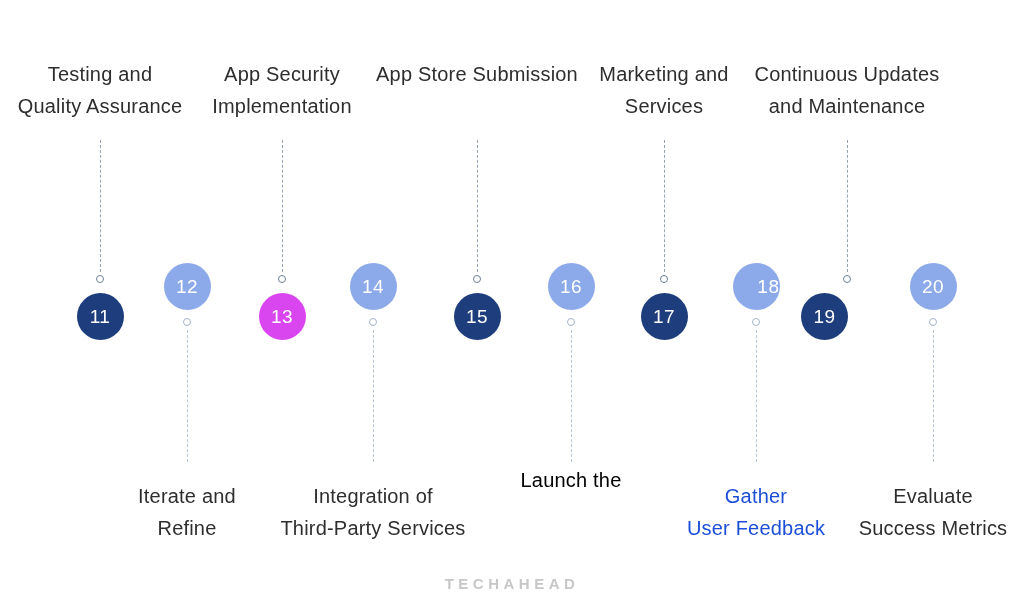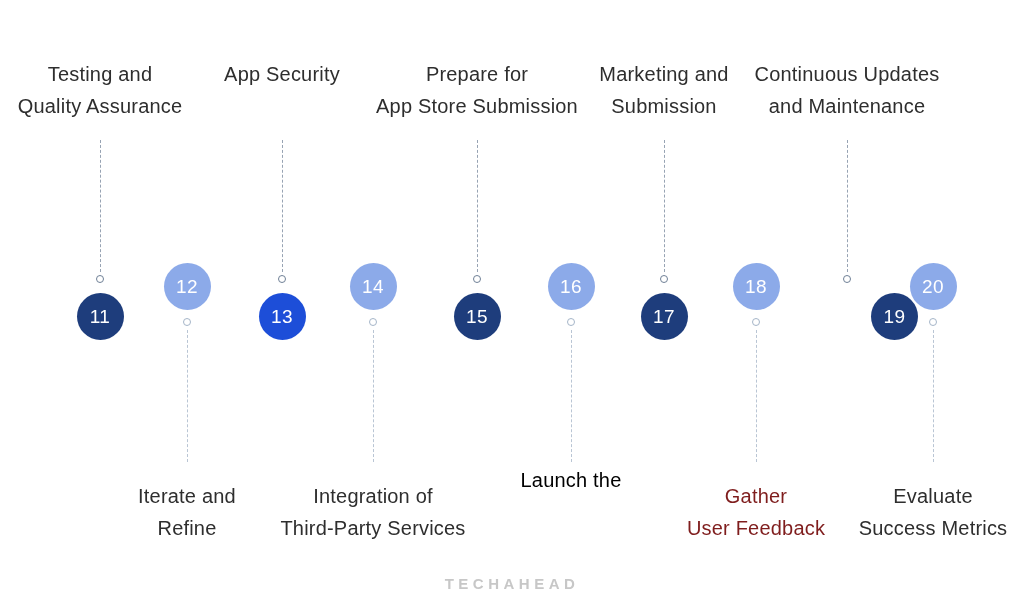--- a/index.html
+++ b/index.html
@@ -90,43 +90,43 @@
     <div class="dash-line" style="left: 186.5px; top: 330px; height: 132px; border-left-color: rgb(185, 197, 212);"></div>
     <div class="ring" style="left: 183px; top: 318px; border-color: rgb(165, 181, 200);"></div>
     <div class="num-circle" style="left: 163.5px; top: 263px; background: rgb(140, 170, 233);">
       <span>12</span>
     </div>
   </div>
 
   <div class="step">
     <div class="step-label" style="left: 167px; color: rgb(46, 46, 46); top: 58px;">
           <div>App Security</div>
+          <div>Implementation</div>
         </div>
     <div class="dash-line" style="left: 281.5px; top: 140px; height: 132px; border-left-color: rgb(151, 163, 179);"></div>
     <div class="ring" style="left: 278px; top: 275px; border-color: rgb(111, 128, 150);"></div>
-    <div class="num-circle" style="left: 258.5px; top: 293px; background: #1d4ed8;">
+    <div class="num-circle" style="left: 258.5px; top: 293px; background: #d946ef;">
       <span>13</span>
     </div>
   </div>
 
   <div class="step">
     <div class="step-label" style="left: 258px; color: rgb(46, 46, 46); top: 480px;">
           <div>Integration of</div>
           <div>Third-Party Services</div>
         </div>
     <div class="dash-line" style="left: 372.5px; top: 330px; height: 132px; border-left-color: rgb(185, 197, 212);"></div>
     <div class="ring" style="left: 369px; top: 318px; border-color: rgb(165, 181, 200);"></div>
     <div class="num-circle" style="left: 349.5px; top: 263px; background: rgb(140, 170, 233);">
       <span>14</span>
     </div>
   </div>
 
   <div class="step">
     <div class="step-label" style="left: 362px; color: rgb(46, 46, 46); top: 58px;">
-          <div>Prepare for</div>
           <div>App Store Submission</div>
         </div>
     <div class="dash-line" style="left: 476.5px; top: 140px; height: 132px; border-left-color: rgb(151, 163, 179);"></div>
     <div class="ring" style="left: 473px; top: 275px; border-color: rgb(111, 128, 150);"></div>
     <div class="num-circle" style="left: 453.5px; top: 293px; background: rgb(30, 61, 124);">
       <span>15</span>
     </div>
   </div>
 
   <div class="step">
@@ -136,49 +136,49 @@
     <div class="dash-line" style="left: 570.5px; top: 330px; height: 132px; border-left-color: rgb(185, 197, 212);"></div>
     <div class="ring" style="left: 567px; top: 318px; border-color: rgb(165, 181, 200);"></div>
     <div class="num-circle" style="left: 547.5px; top: 263px; background: rgb(140, 170, 233);">
       <span>16</span>
     </div>
   </div>
 
   <div class="step">
     <div class="step-label" style="left: 549px; color: rgb(46, 46, 46); top: 58px;">
           <div>Marketing and</div>
-          <div>Submission</div>
+          <div>Services</div>
         </div>
     <div class="dash-line" style="left: 663.5px; top: 140px; height: 132px; border-left-color: rgb(151, 163, 179);"></div>
     <div class="ring" style="left: 660px; top: 275px; border-color: rgb(111, 128, 150);"></div>
     <div class="num-circle" style="left: 640.5px; top: 293px; background: rgb(30, 61, 124);">
       <span>17</span>
     </div>
   </div>
 
   <div class="step">
-    <div class="step-label" style="left: 641px; color: #7f1d1d; top: 480px;">
+    <div class="step-label" style="left: 641px; color: #1d4ed8; top: 480px;">
           <div>Gather</div>
           <div>User Feedback</div>
         </div>
     <div class="dash-line" style="left: 755.5px; top: 330px; height: 132px; border-left-color: rgb(185, 197, 212);"></div>
     <div class="ring" style="left: 752px; top: 318px; border-color: rgb(165, 181, 200);"></div>
-    <div class="num-circle" style="left: 732.5px; top: 263px; background: rgb(140, 170, 233);">
+    <div class="num-circle" style="left: 732.5px; top: 263px; background: rgb(140, 170, 233); justify-content: flex-end;">
       <span>18</span>
     </div>
   </div>
 
   <div class="step">
     <div class="step-label" style="left: 732px; color: rgb(46, 46, 46); top: 58px; text-align: center;">
           <div>Continuous Updates</div>
           <div>and Maintenance</div>
         </div>
     <div class="dash-line" style="left: 846.5px; top: 140px; height: 132px; border-left-color: rgb(151, 163, 179);"></div>
     <div class="ring" style="left: 843px; top: 275px; border-color: rgb(111, 128, 150);"></div>
-    <div class="num-circle" style="left: 871px; top: 293px; background: rgb(30, 61, 124); text-align: center;">
+    <div class="num-circle" style="left: 801px; top: 293px; background: rgb(30, 61, 124); text-align: center;">
       <span>19</span>
     </div>
   </div>
 
   <div class="step">
     <div class="step-label" style="left: 818px; color: rgb(46, 46, 46); top: 480px;">
           <div>Evaluate</div>
           <div>Success Metrics</div>
         </div>
     <div class="dash-line" style="left: 932.5px; top: 330px; height: 132px; border-left-color: rgb(185, 197, 212);"></div>

